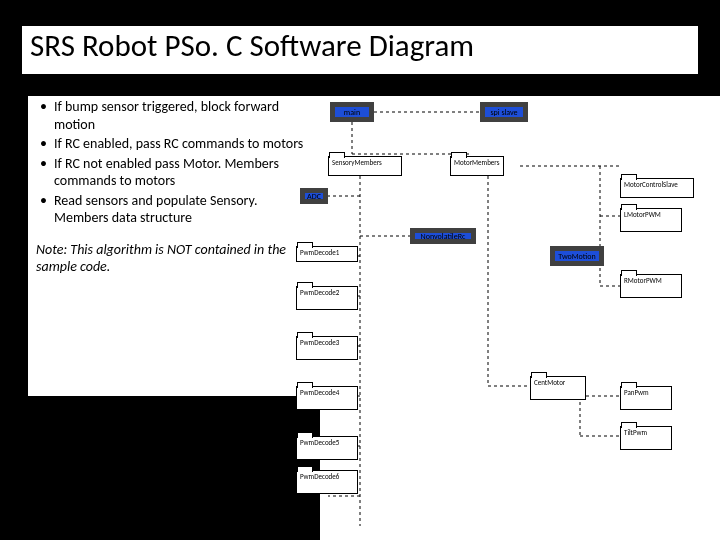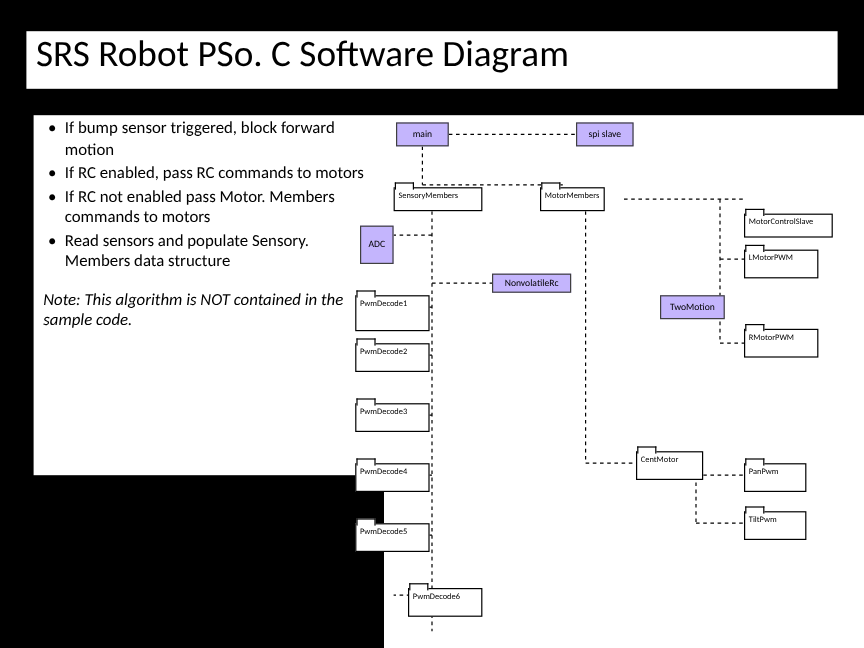--- a/index.html
+++ b/index.html
@@ -11,21 +11,21 @@
   .body-text ul { list-style: none; padding-left: 0; }
   .body-text li { position: relative; padding-left: 18px; margin-bottom: 2px; }
   .body-text li::before { content: "•"; position: absolute; left: 4px; top: 0; font-size: 14px; }
   .note { margin-top: 14px; font-style: italic; }
   
   .text-bg { position: absolute; top: 96px; left: 28px; width: 292px; height: 300px; background: #fff; }
   .title-bg { position: absolute; top: 26px; left: 22px; width: 676px; height: 48px; background: #fff; }
 
   
   .diagram { position: absolute; top: 96px; left: 320px; width: 400px; height: 444px; background: #fff; }
-  .box { position: absolute; border: 1px solid #404040; background: #c4b5fd; font-size: 8px; display: flex; align-items: center; justify-content: center; padding: 1px 2px; }
+  .box { position: absolute; border: 5px solid #404040; background: #1d4ed8; font-size: 8px; display: flex; align-items: center; justify-content: center; padding: 1px 2px; }
   .folder { position: absolute; border: 1px solid #000; background: #fff; padding-left: 43px; }
   .folder::before { content: ""; position: absolute; top: -5px; left: 0; width: 14px; height: 5px; border: 1px solid #000; border-bottom: none; background: #fff; }
   .folder .label { position: absolute; top: 2px; left: 3px; right: 3px; font-size: 7px; line-height: 1; }
   svg.connectors { position: absolute; top: 0; left: 0; width: 400px; height: 444px; pointer-events: none; }
   svg line { stroke: #000; stroke-width: 1; }
   svg line.dashed { stroke-dasharray: 3 3; }
 </style>
 </head>
 <body>
 
@@ -81,39 +81,39 @@
     <div class="box" style="top:6px; left:10px; width:44px; height:20px;">main</div>
     <div class="box" style="top:6px; left:160px; width:48px; height:20px;">spi slave</div>
 
     <div class="folder" style="top:60px; left:8px; width:74px; height:20px;">
         <div class="label">SensoryMembers</div>
       </div>
     <div class="folder" style="top:60px; left:130px; width:54px; height:20px;">
         <div class="label">MotorMembers</div>
       </div>
 
-    <div class="box" style="top:92px; left:-20px; width:28px; height:32px;">ADC</div>
+    <div class="box" style="top:92px; left:-20px; width:28px; height:16px;">ADC</div>
     <div class="box" style="top:132px; left:90px; width:66px; height:16px;">NonvolatileRc</div>
 
-    <div class="folder" style="top:150px; left:-24px; width:62px; height:30px;text-decoration:underline;">
+    <div class="folder" style="top:150px; left:-24px; width:62px; height:16px;text-decoration:underline;">
         <div class="label">PwmDecode1</div>
       </div>
     <div class="folder" style="top:190px; left:-24px; width:62px; height:24px;">
         <div class="label">PwmDecode2</div>
       </div>
     <div class="folder" style="top:240px; left:-24px; width:62px; height:24px;">
         <div class="label">PwmDecode3</div>
       </div>
     <div class="folder" style="top:290px; left:-24px; width:62px; height:24px;">
         <div class="label">PwmDecode4</div>
       </div>
     <div class="folder" style="top:340px; left:-24px; width:62px; height:24px;">
         <div class="label">PwmDecode5</div>
       </div>
-    <div class="folder" style="top:394px; left:-24px; width:62px; height:24px;margin-left:44px;">
+    <div class="folder" style="top:374px; left:-24px; width:62px; height:24px;">
         <div class="label">PwmDecode6</div>
       </div>
 
     <div class="folder" style="top:280px; left:210px; width:56px; height:24px;">
         <div class="label">CentMotor</div>
       </div>
 
     <div class="box" style="top:150px; left:230px; width:54px; height:20px;">TwoMotion</div>
 
     <div class="folder" style="top:82px; left:300px; width:74px; height:20px;">

